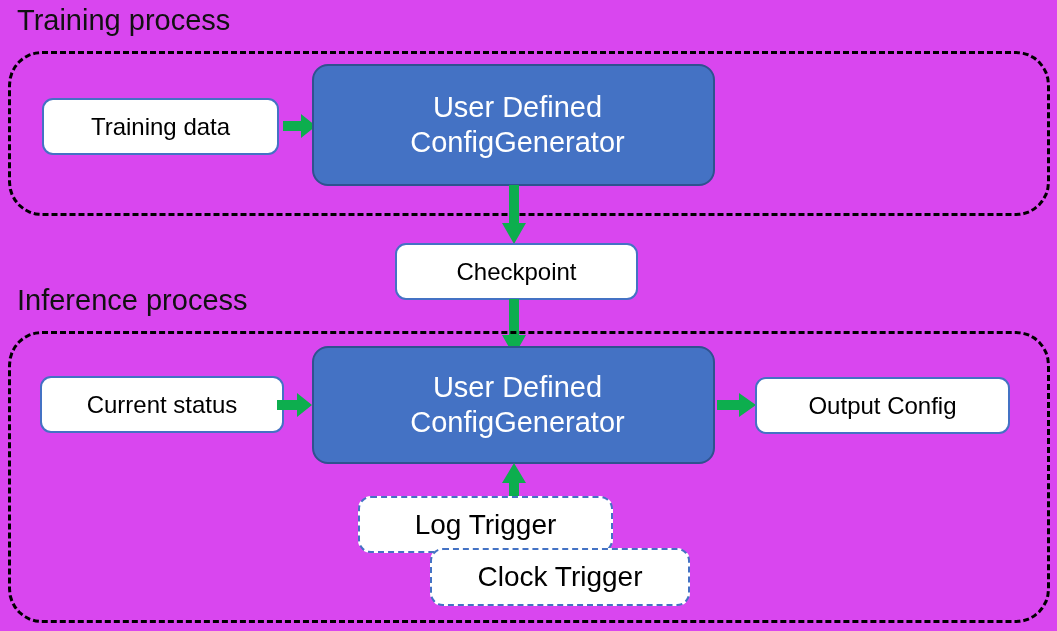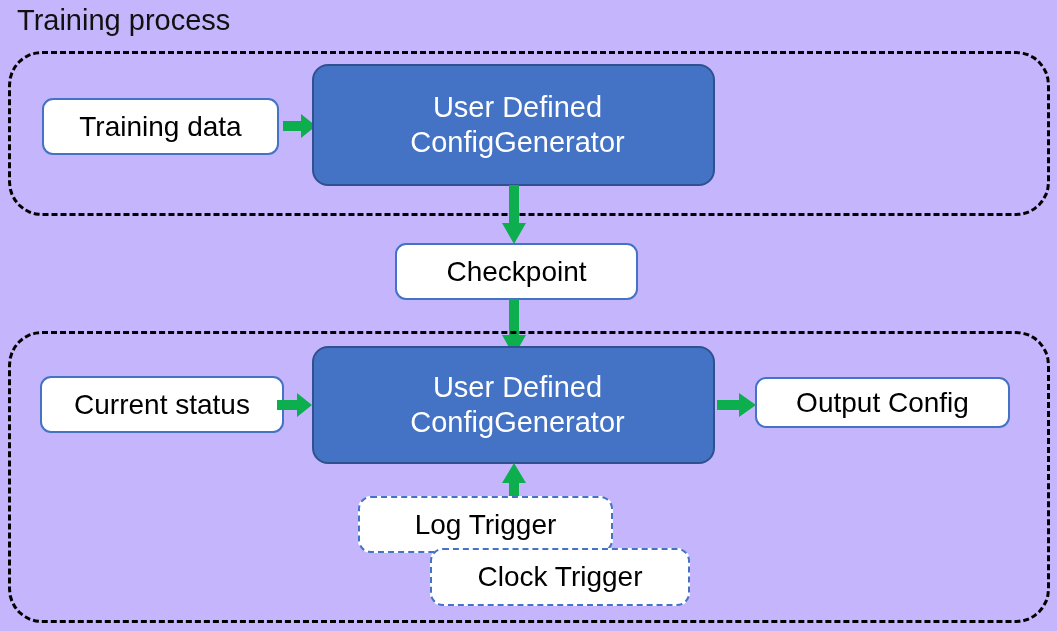--- a/index.html
+++ b/index.html
@@ -9,21 +9,21 @@
     background: #ffffff;
   }
   body {
     font-family: "Liberation Sans", sans-serif;
     -webkit-font-smoothing: antialiased;
   }
   #canvas {
     position: relative;
     width: 1057px;
     height: 631px;
-    background: #c4b5fd;
+    background: #d946ef;
     overflow: hidden;
   }
 
   
   .section-caption {
     position: absolute;
     font-size: 29px;
     line-height: 34px;
     color: #111111;
     white-space: nowrap;
@@ -47,21 +47,21 @@
     align-items: center;
     justify-content: center;
     text-align: center;
     border-radius: 11px;
   }
 
   .node-plain {
     background: #ffffff;
     border: 2px solid #4472C4;
     color: #000000;
-    font-size: 28px;
+    font-size: 24px;
     line-height: 32px;
   }
 
   .node-primary {
     background: #4472C4;
     border: 2px solid #2F528F;
     color: #ffffff;
     font-size: 29px;
     line-height: 35px;
     border-radius: 16px;
@@ -125,20 +125,21 @@
   <div class="node node-plain" style="left:395px; top:243px; width:243px; height:57px;">
     <span class="node-label">Checkpoint</span>
   </div>
 
   <div class="arrow" style="left:501px; top:299px; width:26px; height:58px;">
     <svg width="26" height="58" viewBox="0 0 26 58">
       <path d="M8 0 L18 0 L18 36 L25 36 L13 57 L1 36 L8 36 Z" fill="#0DAE4E"></path>
     </svg>
   </div>
 
+  <div class="section-caption" style="left:17px; top:283px;">Inference process</div>
 
   <div class="group-container" style="left:8px; top:331px; width:1042px; height:292px;"></div>
 
   <div class="node node-plain" style="left:28px; top:376px; width:244px; height:57px;margin-left:12px;">
     <span class="node-label">Current status</span>
   </div>
 
   <div class="arrow" style="left:277px; top:390px; width:36px; height:30px;">
     <svg width="36" height="30" viewBox="0 0 36 30">
       <path d="M0 10 L20 10 L20 3 L35 15 L20 27 L20 20 L0 20 Z" fill="#0DAE4E"></path>
@@ -151,21 +152,21 @@
       <span class="node-label">ConfigGenerator</span>
     </div>
   </div>
 
   <div class="arrow" style="left:717px; top:390px; width:40px; height:30px;">
     <svg width="40" height="30" viewBox="0 0 40 30">
       <path d="M0 10 L22 10 L22 3 L39 15 L22 27 L22 20 L0 20 Z" fill="#0DAE4E"></path>
     </svg>
   </div>
 
-  <div class="node node-plain" style="left:755px; top:377px; width:255px; height:51px;text-align:center;">
+  <div class="node node-plain" style="left:755px; top:377px; width:255px; height:57px;text-align:center;">
     <span class="node-label">Output Config</span>
   </div>
 
   <div class="arrow" style="left:501px; top:463px; width:26px; height:38px;">
     <svg width="26" height="38" viewBox="0 0 26 38">
       <path d="M13 0 L25 20 L18 20 L18 38 L8 38 L8 20 L1 20 Z" fill="#0DAE4E"></path>
     </svg>
   </div>
 
   <div class="node node-dashed" style="left:358px; top:496px; width:255px; height:57px; z-index:1;">

